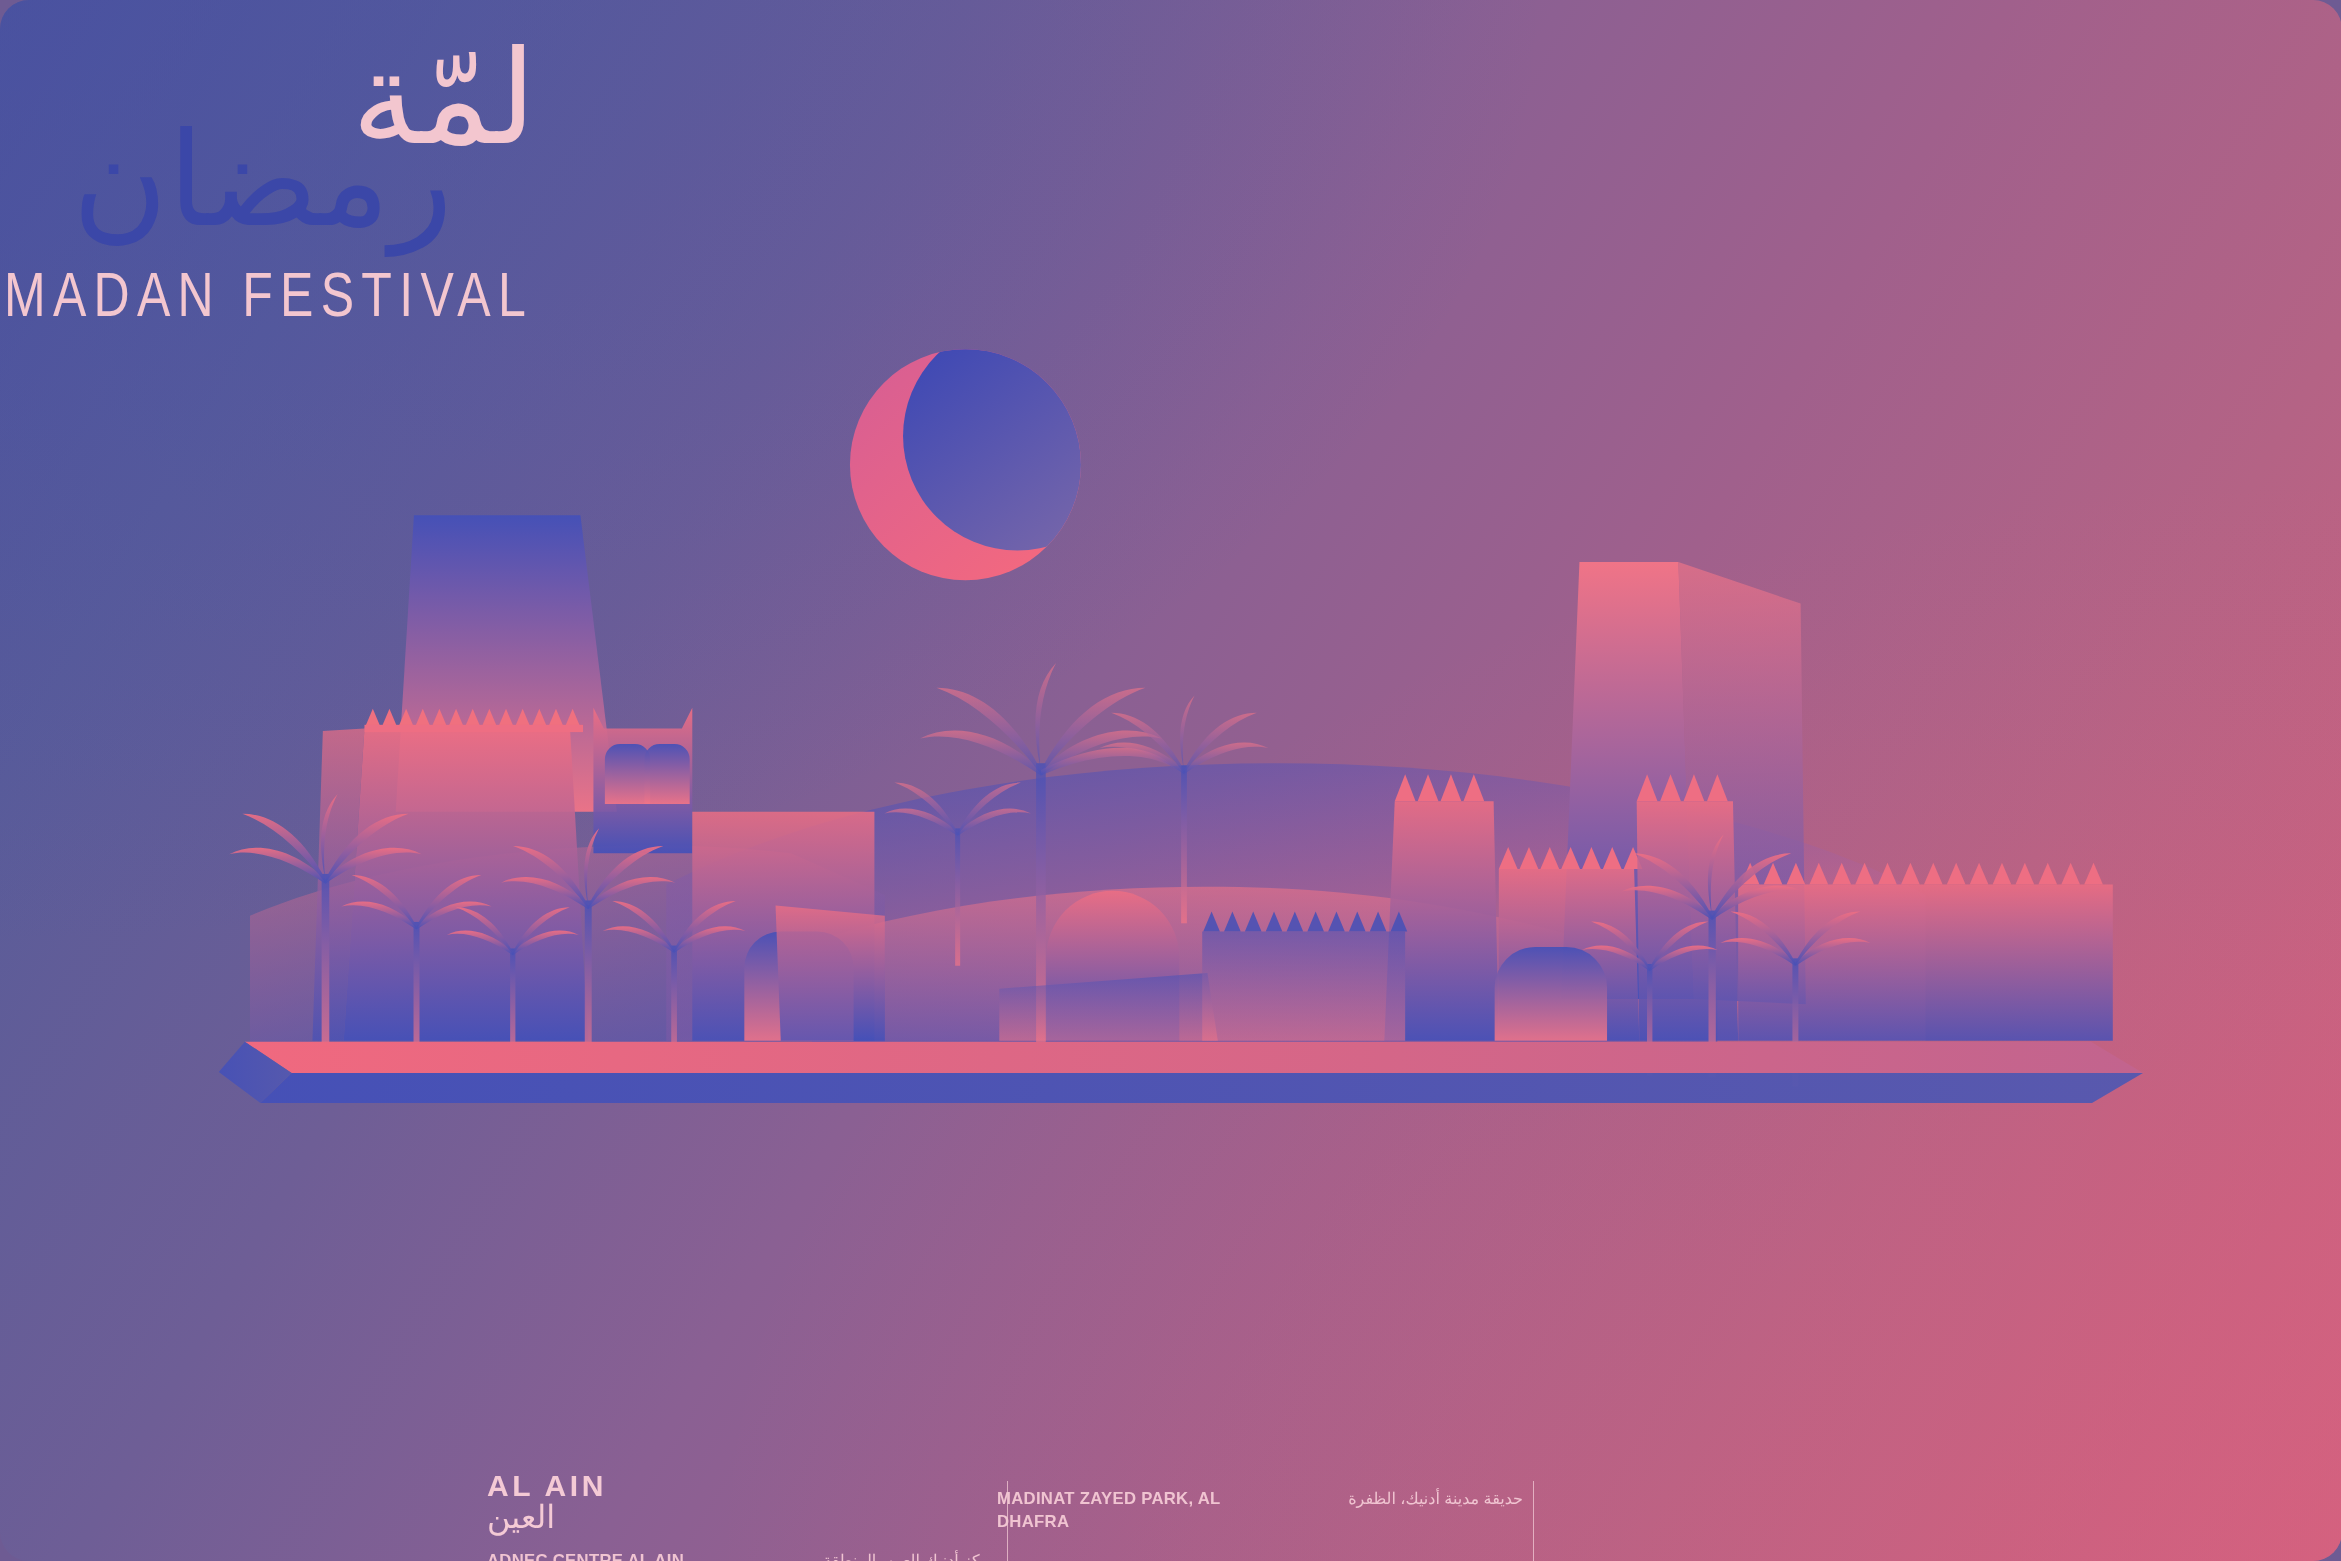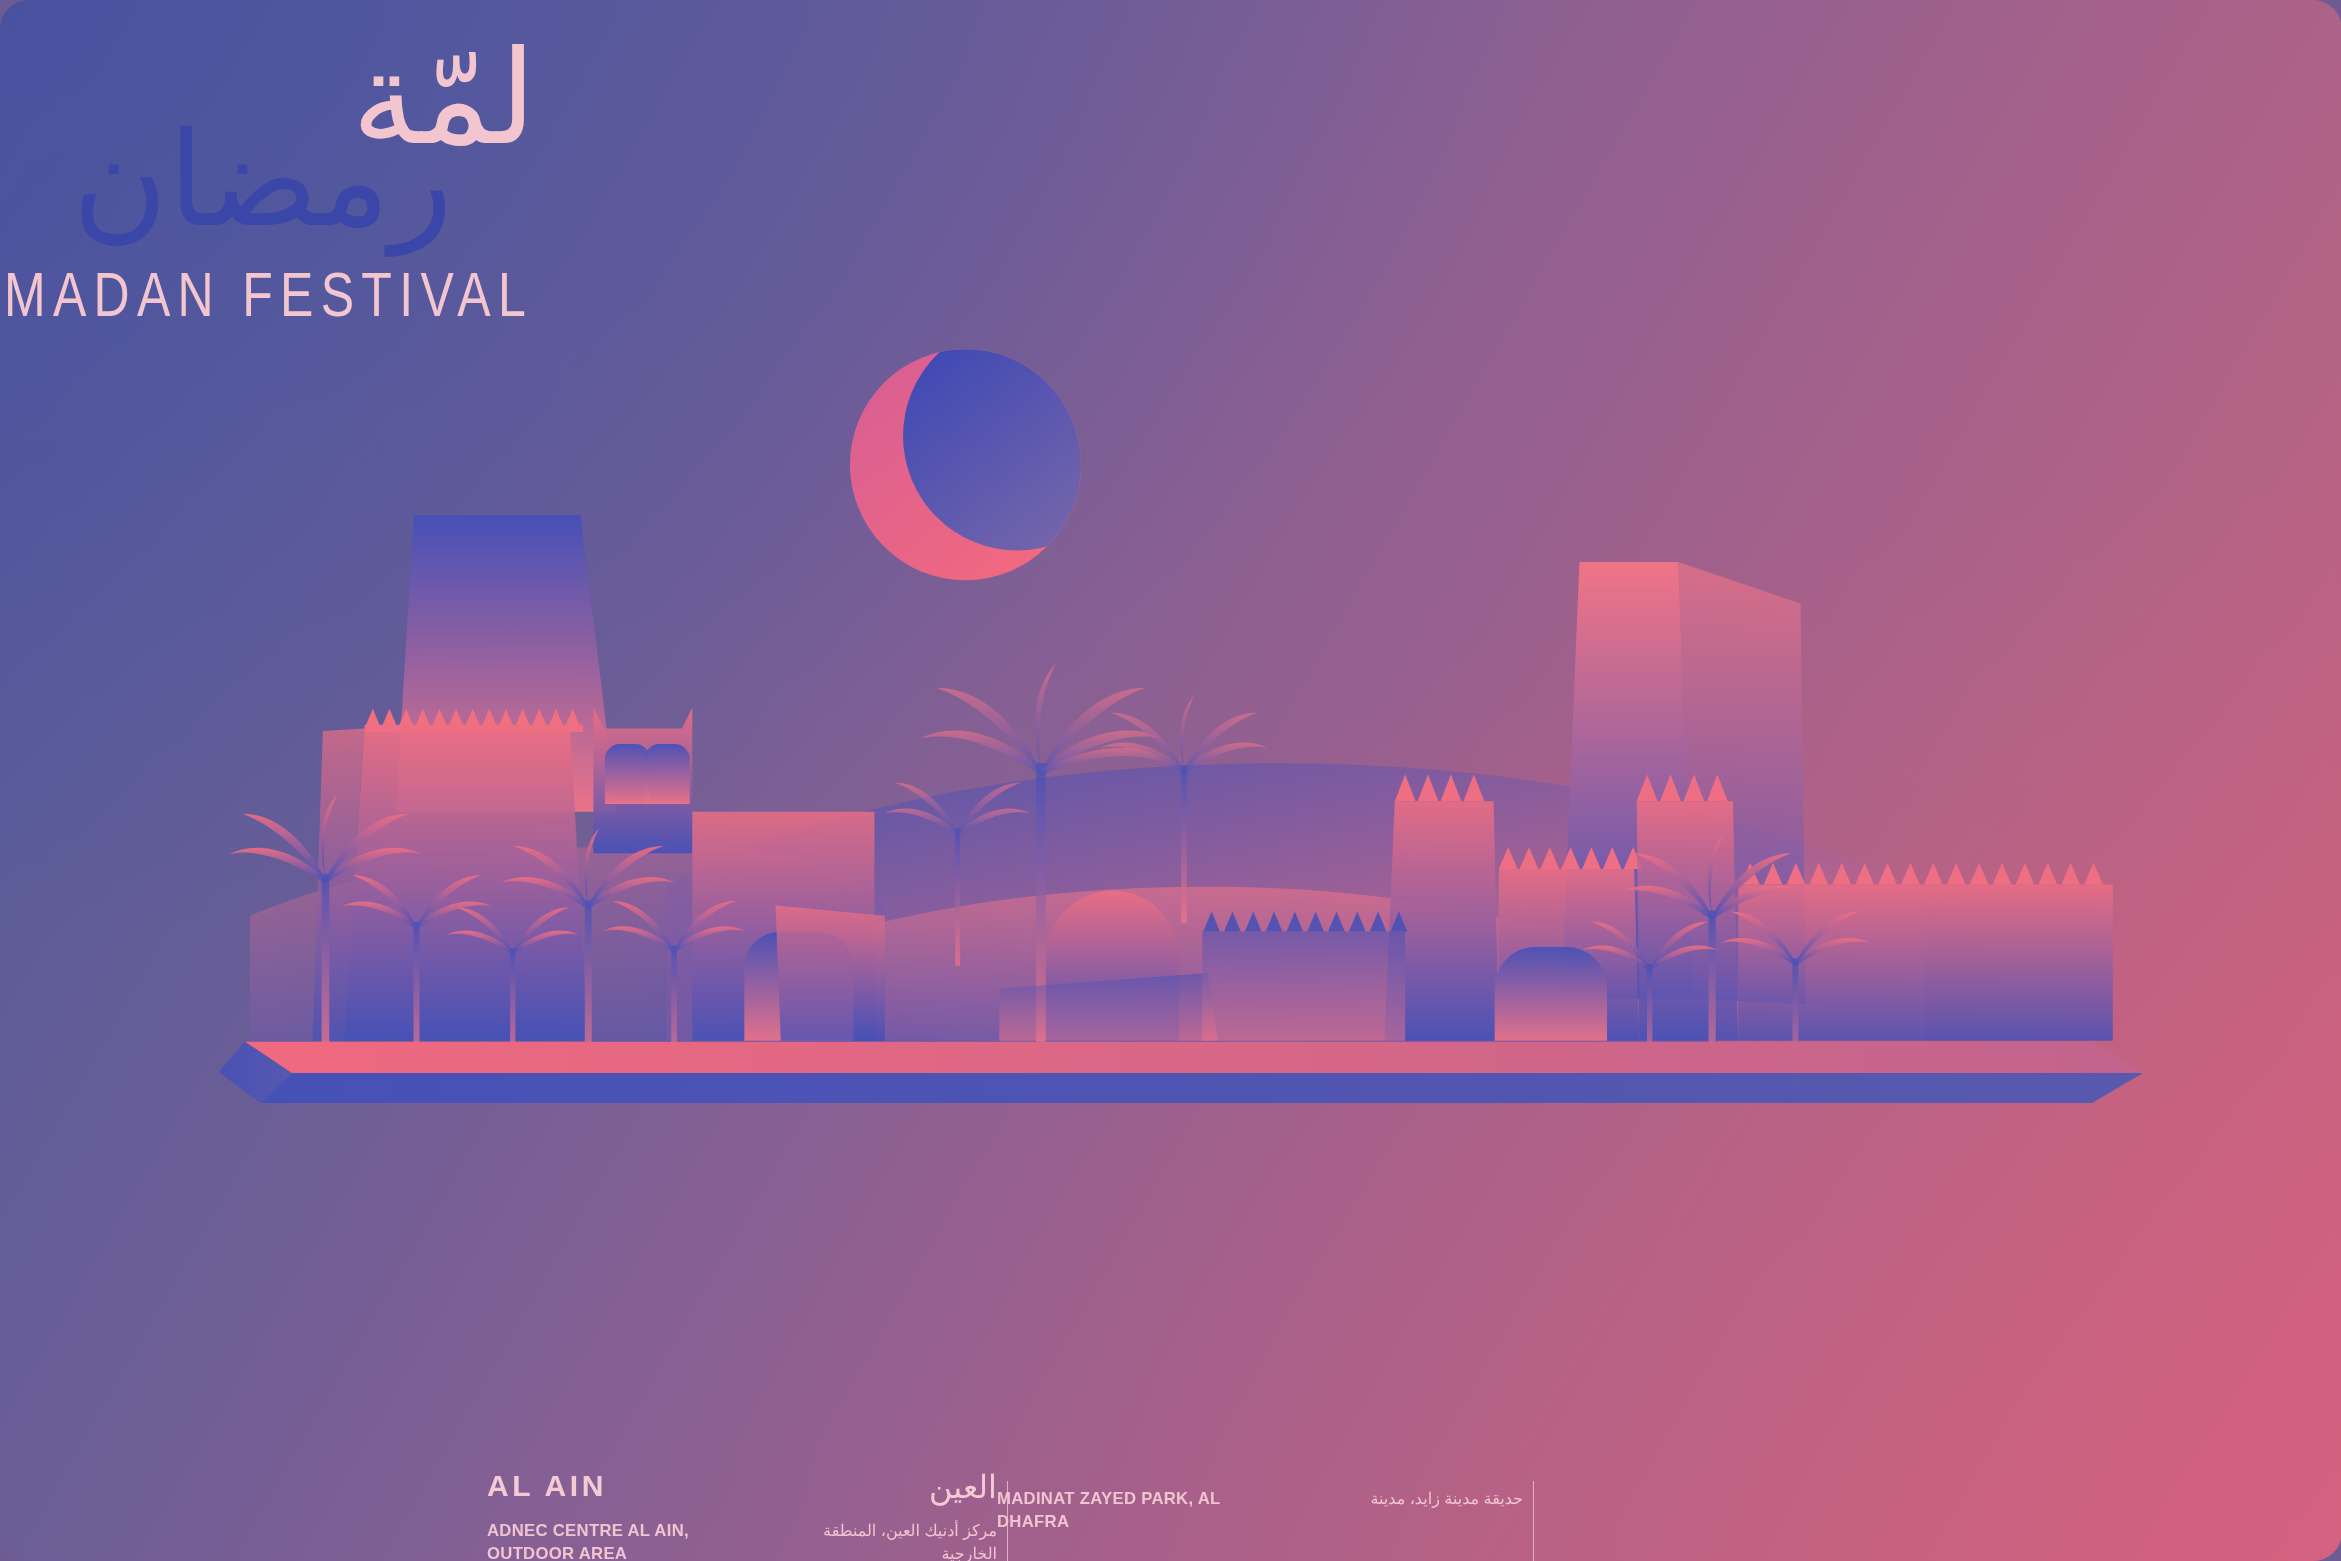--- a/index.html
+++ b/index.html
@@ -57,21 +57,21 @@
   .col.dhafra{width:526px;}
   .col.abudhabi{width:526px;margin-left:99px;}
 
   .vdiv{
     position:absolute;top:10.4px;width:1px;height:186px;
     background:#EDC3D0;opacity:.8;
   }
   .vdiv.v1{left:520px;}
   .vdiv.v2{left:1046px;}
 
-  .cityrow{display:flex;justify-content:space-between;align-items:flex-start;}
+  .cityrow{display:flex;justify-content:space-between;align-items:flex-start;flex-direction:column;}
   .city-en{
     font-size:30px;font-weight:700;letter-spacing:3.6px;color:#F4CAD5;
     line-height:1;white-space:nowrap;
   }
   .city-ar{
     font-size:32px;color:#F4CAD5;line-height:1;direction:rtl;white-space:nowrap;
     letter-spacing:1px;
   }
   .venuerow{display:flex;justify-content:space-between;align-items:flex-start;margin-top:15.6px;}
   .venue-en{
@@ -372,21 +372,21 @@
       <div class="venuerow">
         <div class="venue-en">ADNEC CENTRE AL AIN, OUTDOOR AREA</div>
         <div class="venue-ar">مركز أدنيك العين، المنطقة الخارجية</div>
       </div>
 
     </div>
 
     <div class="col dhafra">
       <div class="venuerow">
         <div class="venue-en">MADINAT ZAYED PARK, AL DHAFRA</div>
-        <div class="venue-ar">حديقة مدينة زايد، مدينة</div>
+        <div class="venue-ar">حديقة مدينة أدنيك، الظفرة</div>
       </div>
 
     </div>
 
   </div>
 
 </div>
 
 
 </body></html>

